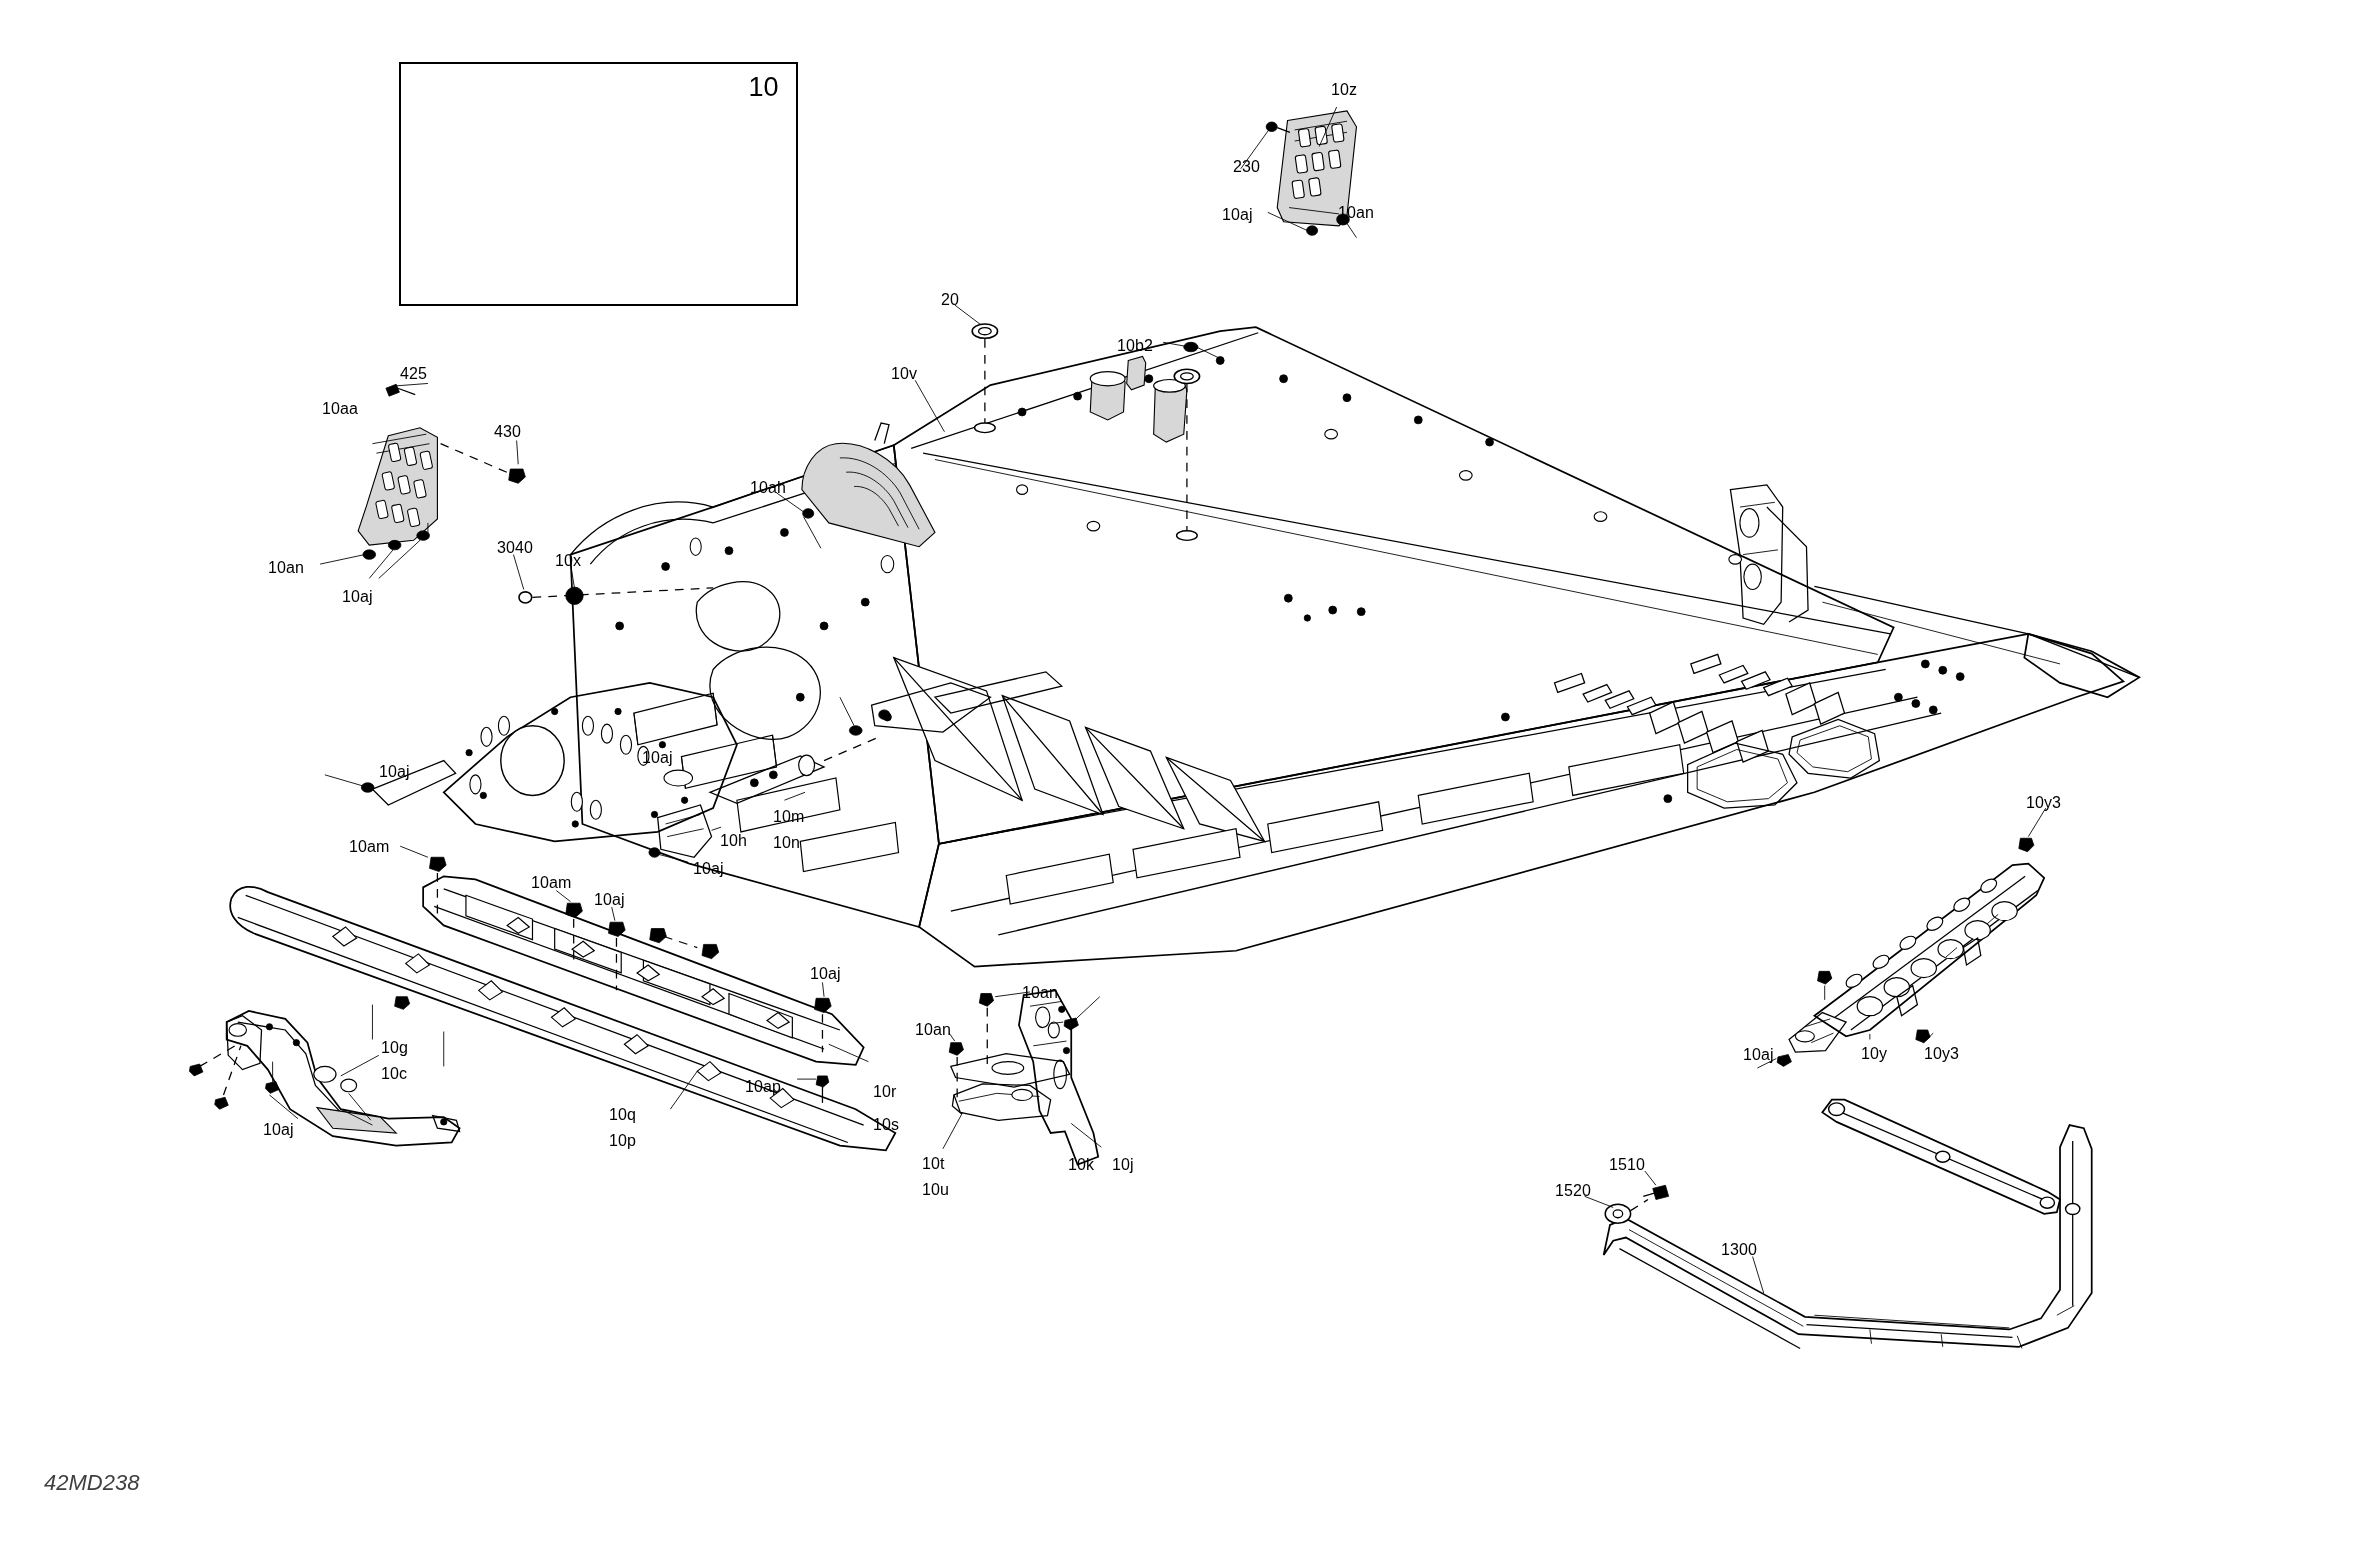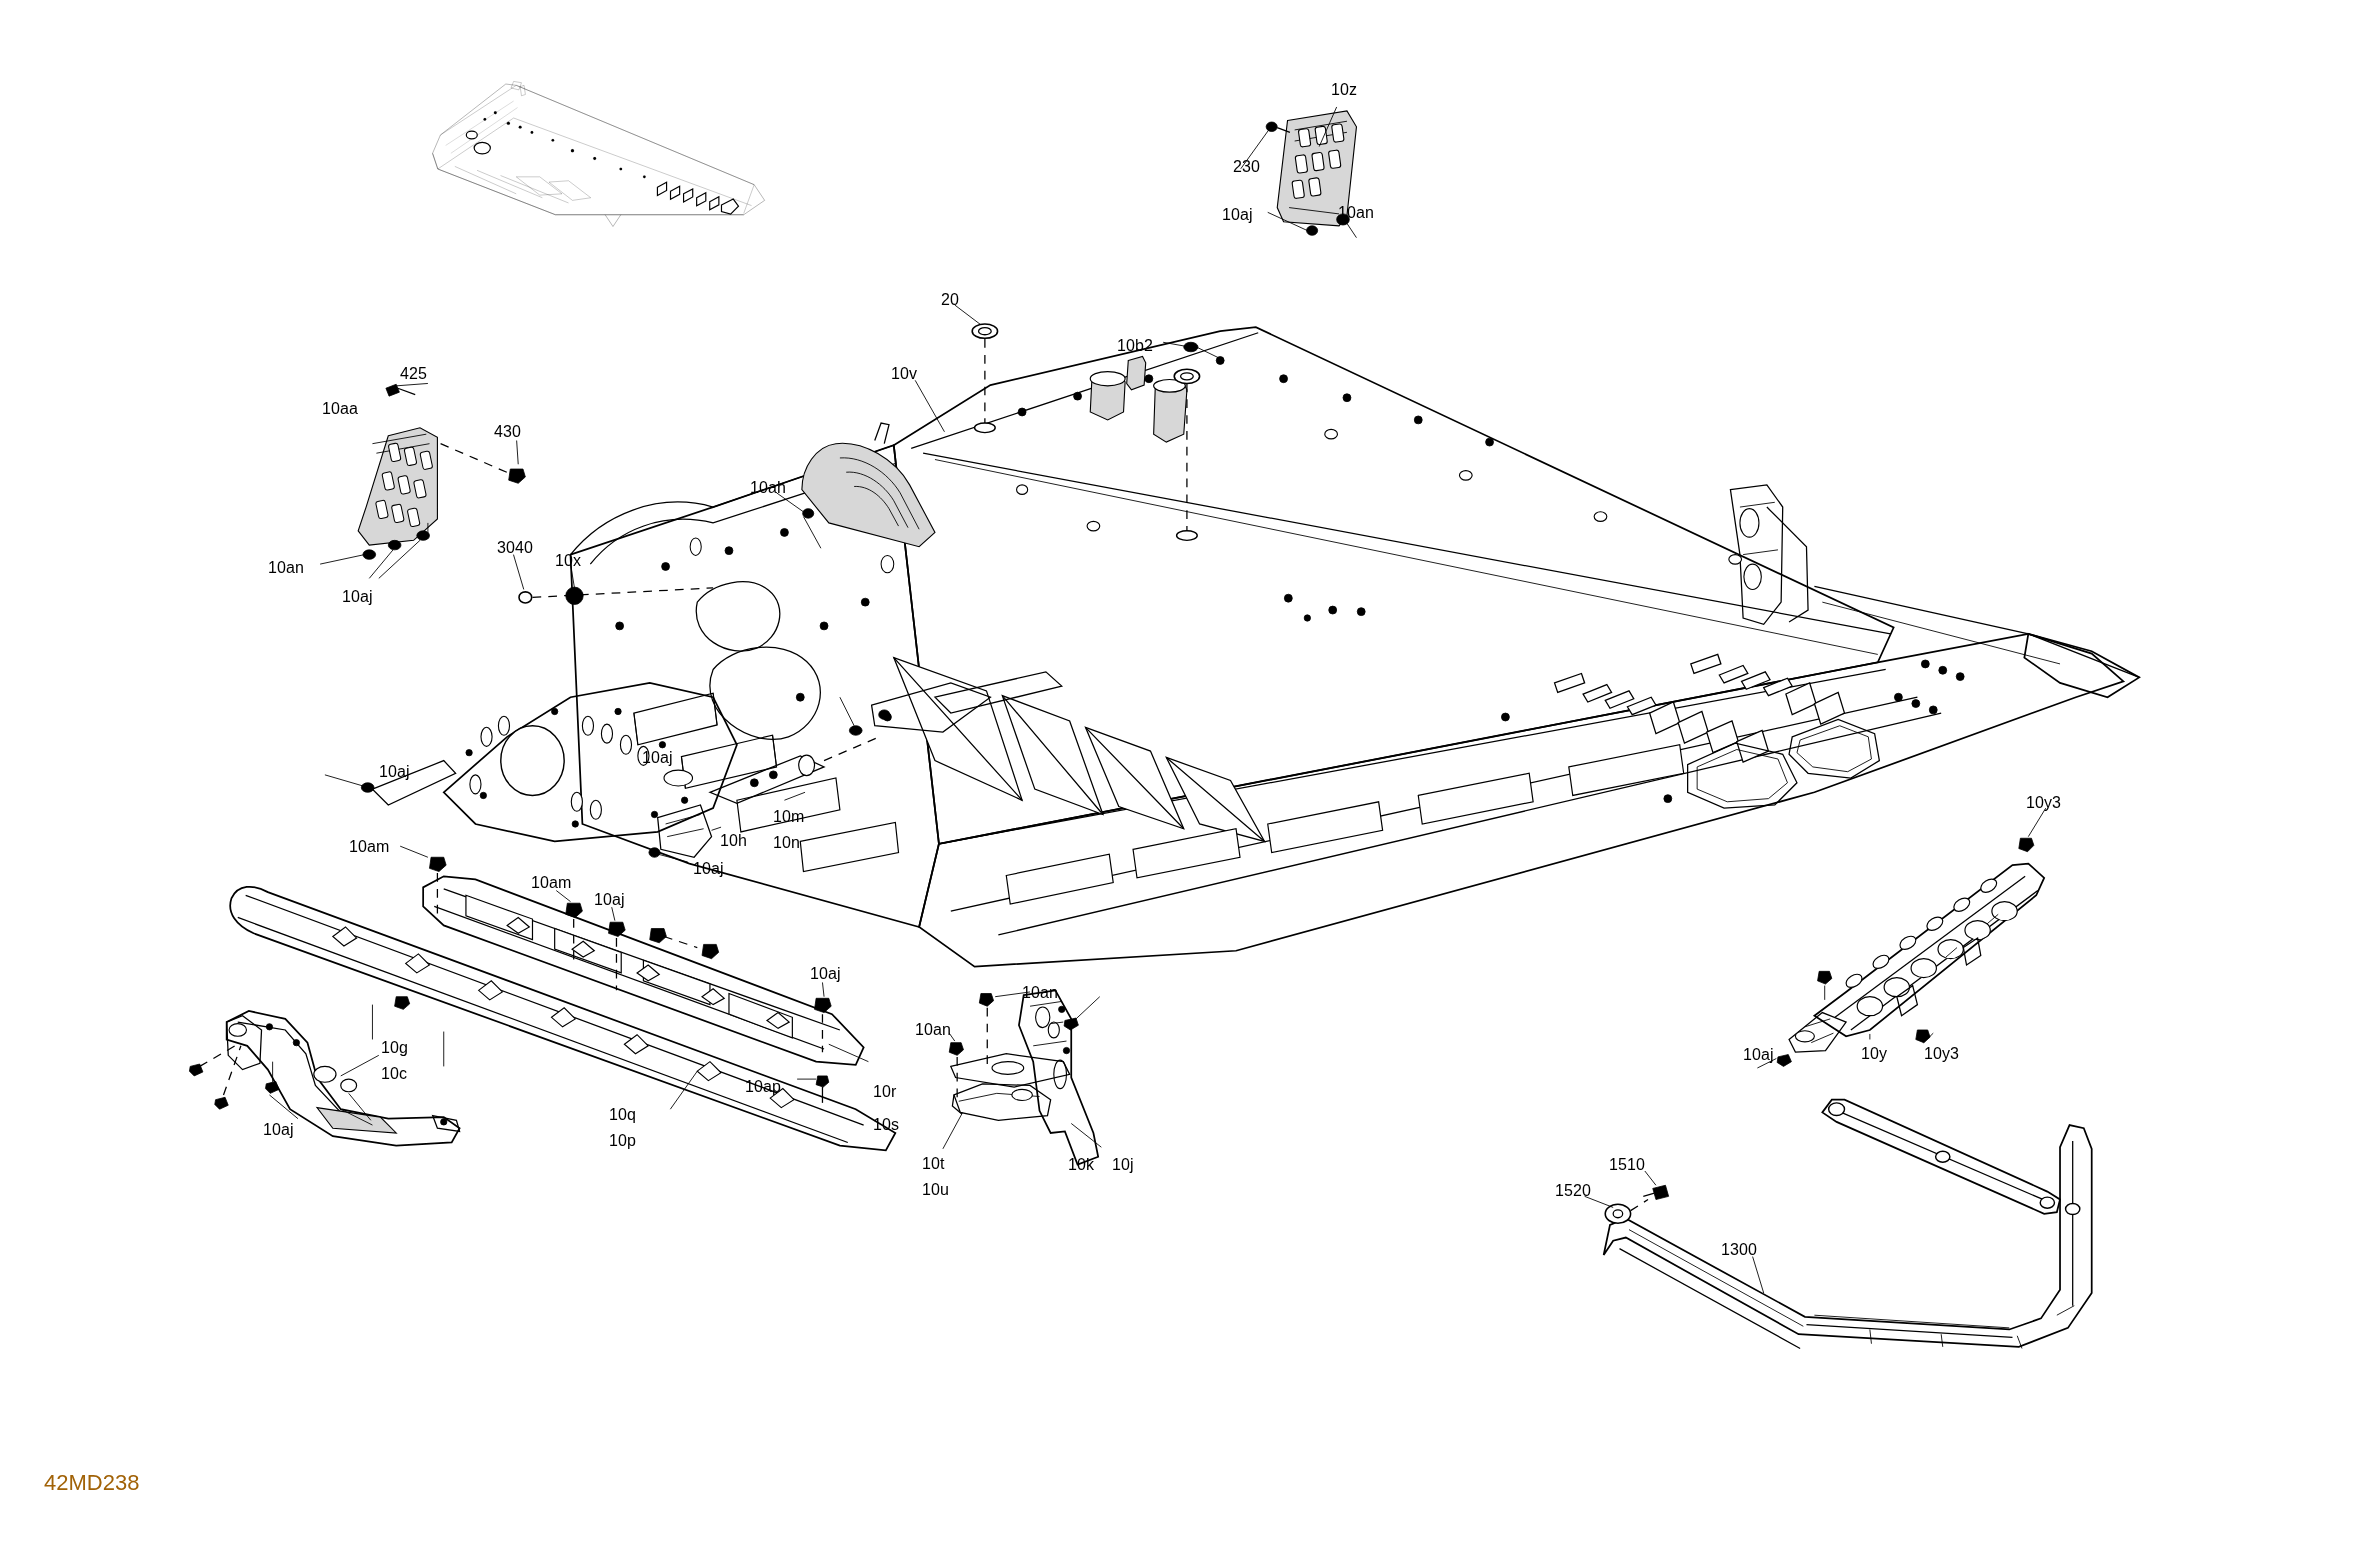--- a/index.html
+++ b/index.html
@@ -2,21 +2,21 @@
 <html style="font-size:12.7px"><head>
 <meta charset="utf-8">
 <title>Parts Diagram</title>
 <style>
   html,body{margin:0;padding:0;background:#ffffff;}
   body{font-family:"Liberation Sans", sans-serif;}
   #stage{position:relative;width:2377px;height:1541px;background:#fff;overflow:hidden;}
   .lbl{position:absolute;font-family:Liberation Sans, sans-serif;font-size:16px;color:#000000;white-space:nowrap;line-height:1.12;letter-spacing:0.1px;}
   #inset{position:absolute;left:399px;top:62px;width:399px;height:244px;border:2.4px solid #000;background:#fff;box-sizing:border-box;}
   #inset .insetnum{position:absolute;right:17.4px;top:8px;font-size:27px;font-weight:400;font-family:"Liberation Sans",sans-serif;}
-  #drawnum{position:absolute;left:44px;top:1470px;font-size:22px;color:#a16207;font-family:"Liberation Sans",sans-serif;}
+  #drawnum{position:absolute;left:44px;top:1470px;font-size:22px;color:#404040;font-family:"Liberation Sans",sans-serif;font-style:italic;}
   svg{position:absolute;left:0;top:0;width:2377px;height:1541px;pointer-events:none;}
   .ln{stroke:#000;stroke-width:1.6;fill:none;}
   .ln2{stroke:#000;stroke-width:2.2;fill:none;}
   .thin{stroke:#000;stroke-width:1.1;fill:none;}
   .dash{stroke:#000;stroke-width:1.6;fill:none;stroke-dasharray:11 9;}
   .fillk{fill:#000;stroke:#000;stroke-width:1;}
   .fillgr{fill:#d7d7d7;stroke:#000;stroke-width:1.4;}
 </style>
 </head>
 <body>
@@ -553,20 +553,23 @@
         <path class="ln" d="M2074,1510 L2088,1506"></path>
         <path class="dash" d="M2058,1528 L2080,1514"></path>
         <path class="thin" d="M2076,1478 L2090,1496"></path>
       </g>
 
       <path class="thin" d="M2212,1586 L2226,1632"></path>
     </g>
 
   </svg>
 
+  <div id="inset">
+    <span class="insetnum">10</span>
+  </div>
 
   <div id="callout-layer">
       <div class="lbl" style="left: 1331px; top: 81px;">10z</div>
       <div class="lbl" style="left: 1233px; top: 158px;">230</div>
       <div class="lbl" style="left: 1222px; top: 206px;">10aj</div>
       <div class="lbl" style="left: 1338px; top: 204px;">10an</div>
       <div class="lbl" style="left: 941px; top: 291px;">20</div>
       <div class="lbl" style="left: 891px; top: 365px;">10v</div>
       <div class="lbl" style="left: 1117px; top: 337px;">10b2</div>
       <div class="lbl" style="left: 400px; top: 365px;">425</div>

